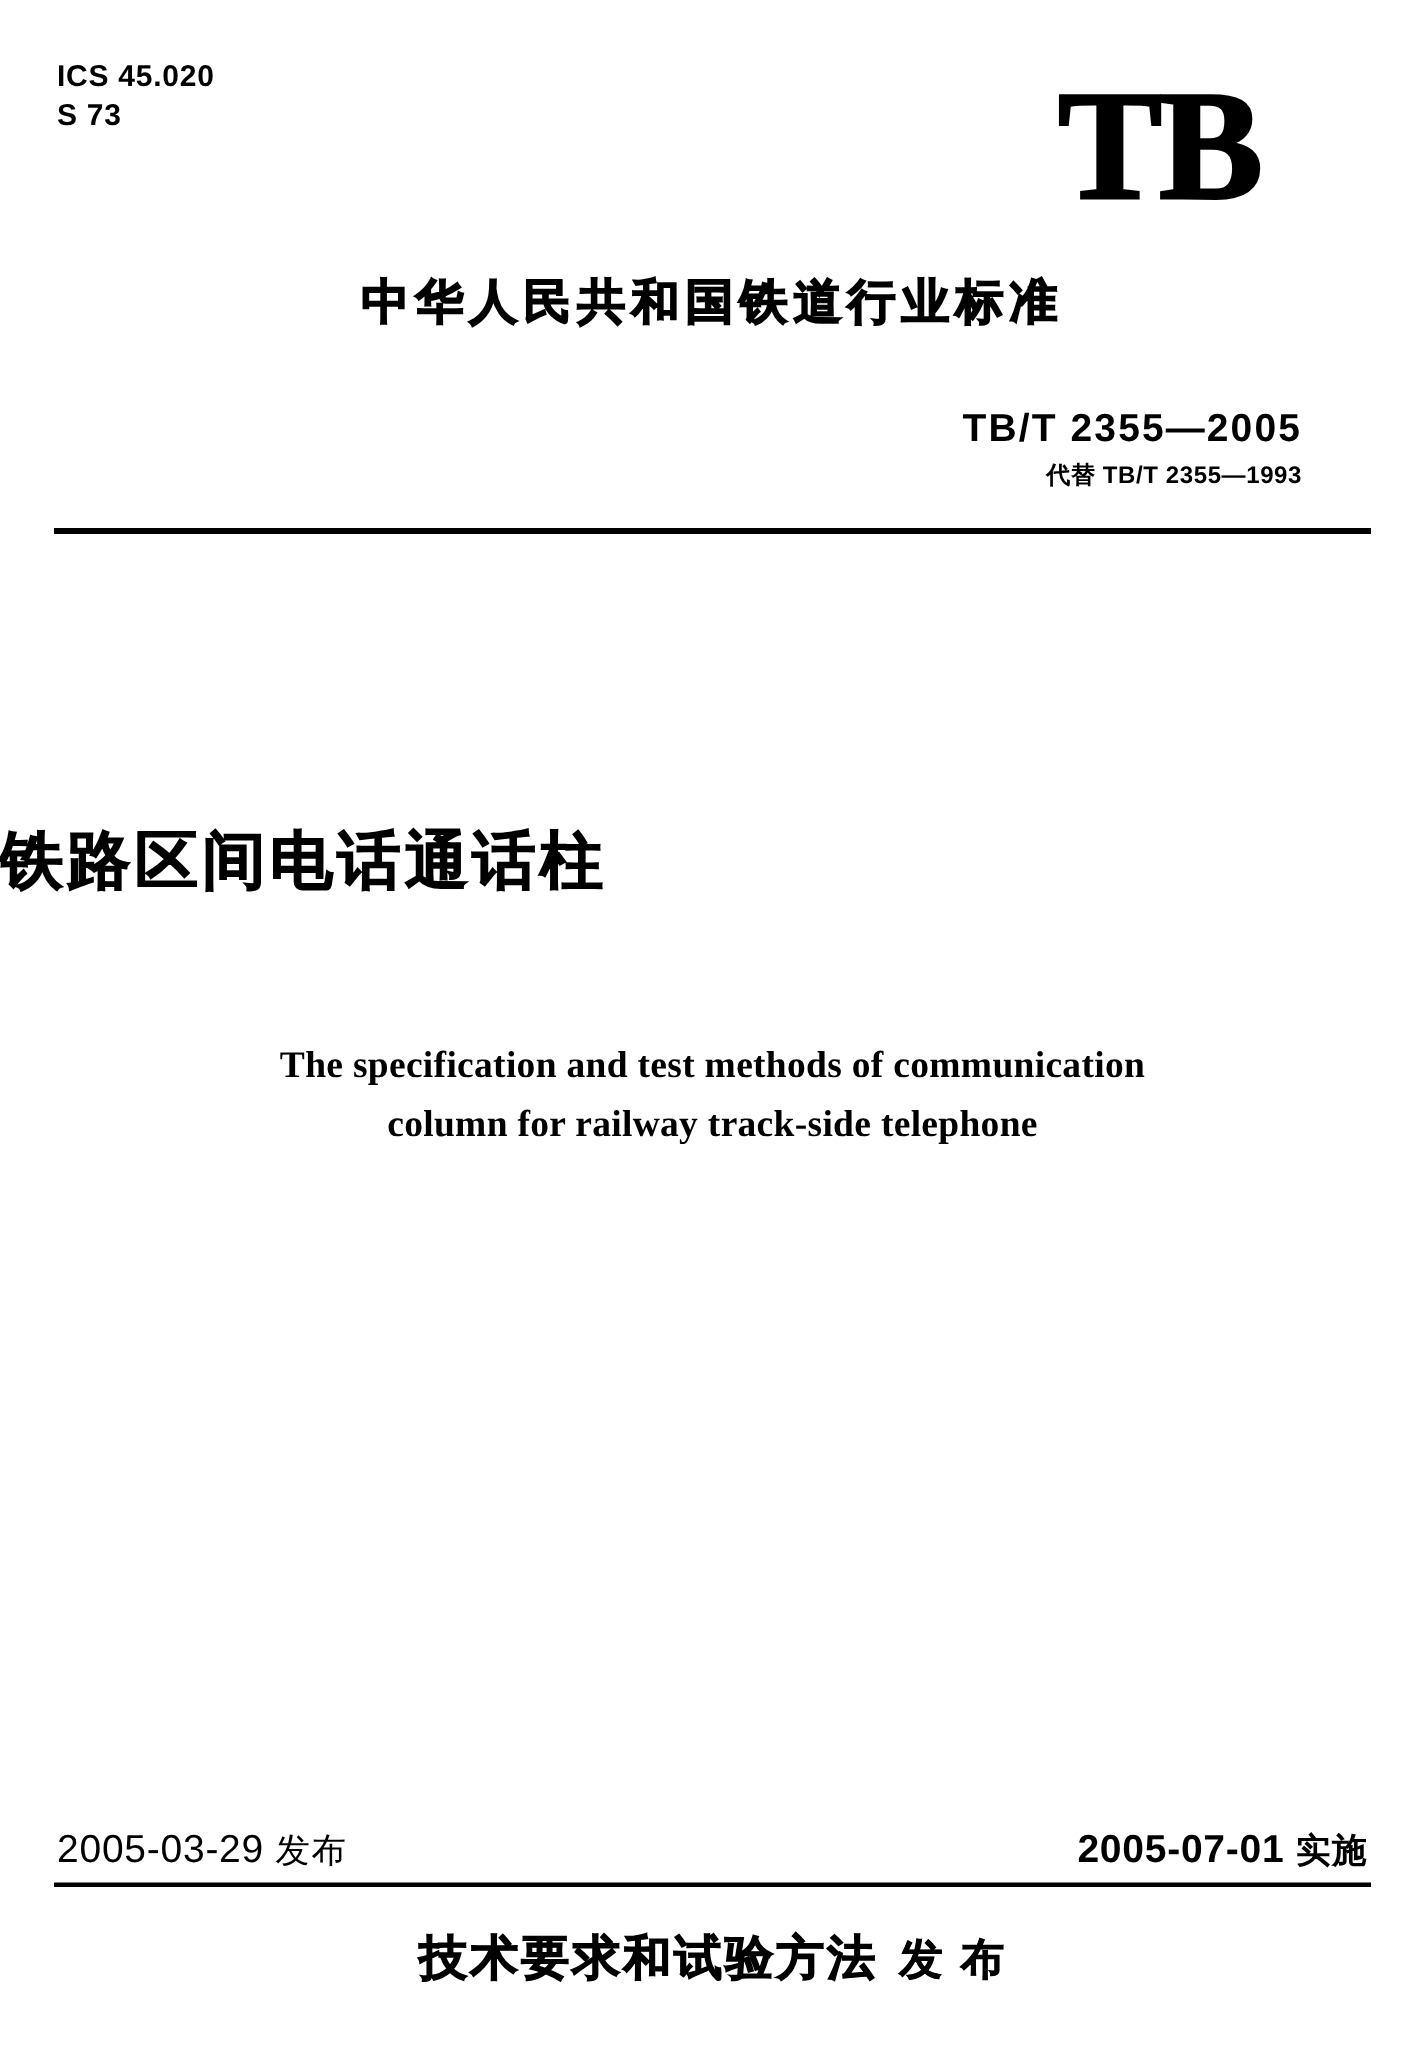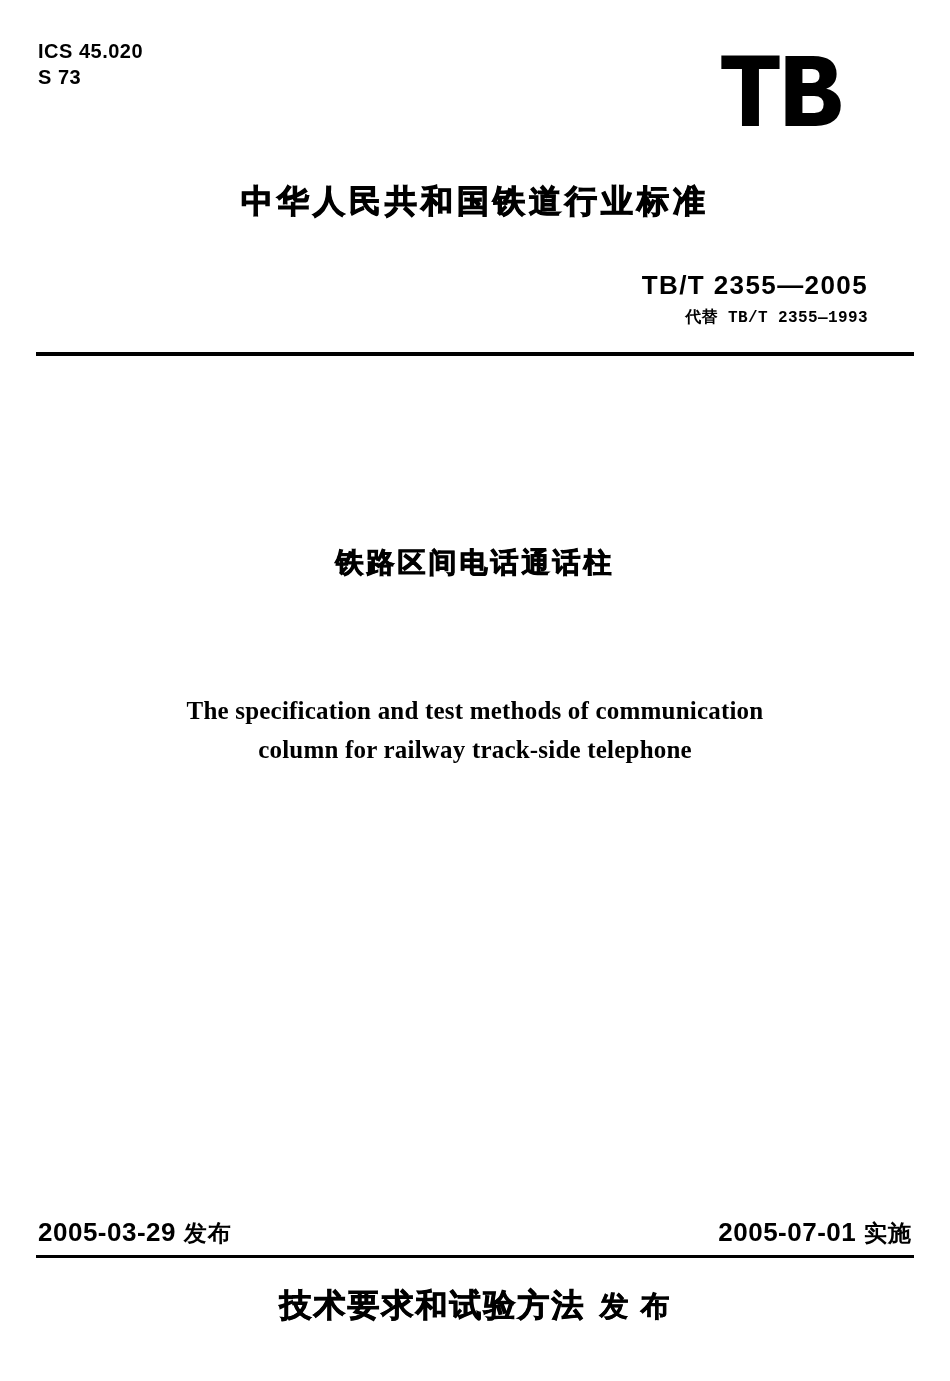--- a/index.html
+++ b/index.html
@@ -31,21 +31,21 @@
     line-height: 1.32;
     letter-spacing: 0.5px;
   }
   .ics-line { white-space: nowrap; }
 
   
   .tb-logo {
     position: absolute;
     right: 110px;
     top: 38px;
-    font-family: Liberation Mono, monospace;
+    font-family: Liberation Serif, serif;
     font-weight: bold;
     font-size: 104px;
     line-height: 0.92;
     letter-spacing: -2px;
     -webkit-text-stroke: 2px #000;
   }
 
   
   .cn-title {
     position: absolute;
@@ -70,21 +70,21 @@
     font-weight: bold;
     font-size: 26px;
     letter-spacing: 1.4px;
     white-space: nowrap;
   }
   .std-replace {
     position: absolute;
     right: 82px;
     top: 295px;
     text-align: right;
-    font-family: Liberation Mono, monospace;
+    font-family: Liberation Sans, sans-serif;
     font-weight: bold;
     font-size: 16px;
     letter-spacing: 0.4px;
     white-space: nowrap;
   }
 
   
   .rule-top {
     position: absolute;
     left: 36px;
@@ -101,24 +101,23 @@
     height: 3px;
     background: #000;
   }
 
   
   .doc-title {
     position: absolute;
     left: 0;
     right: 0;
     top: 530px;
-    text-align: center;
-    font-family: "DejaVu Sans", sans-serif;
-    font-weight: bold;
-    font-size: 28px;
+    font-family: "DejaVu Sans", sans-serif;
+    font-weight: bold;
+    font-size: 42px;
     line-height: 1.52;
     letter-spacing: 3px;
     -webkit-text-stroke: 0.9px #000;
   }
   .doc-title-en {
     position: absolute;
     left: 0;
     right: 0;
     top: 680px;
     text-align: center;
@@ -128,21 +127,21 @@
     line-height: 1.55;
     letter-spacing: 0.2px;
   }
 
   
   .date-issue {
     position: absolute;
     left: 38px;
     top: 1205px;
     font-family: "Liberation Sans", sans-serif;
-    font-weight: bold;
+    font-weight: normal;
     font-size: 26px;
     letter-spacing: 0.5px;
     white-space: nowrap;
   }
   .date-issue .cn,
   .date-effective .cn {
     font-family: "DejaVu Sans", sans-serif;
     font-size: 23px;
     letter-spacing: 1px;
   }

